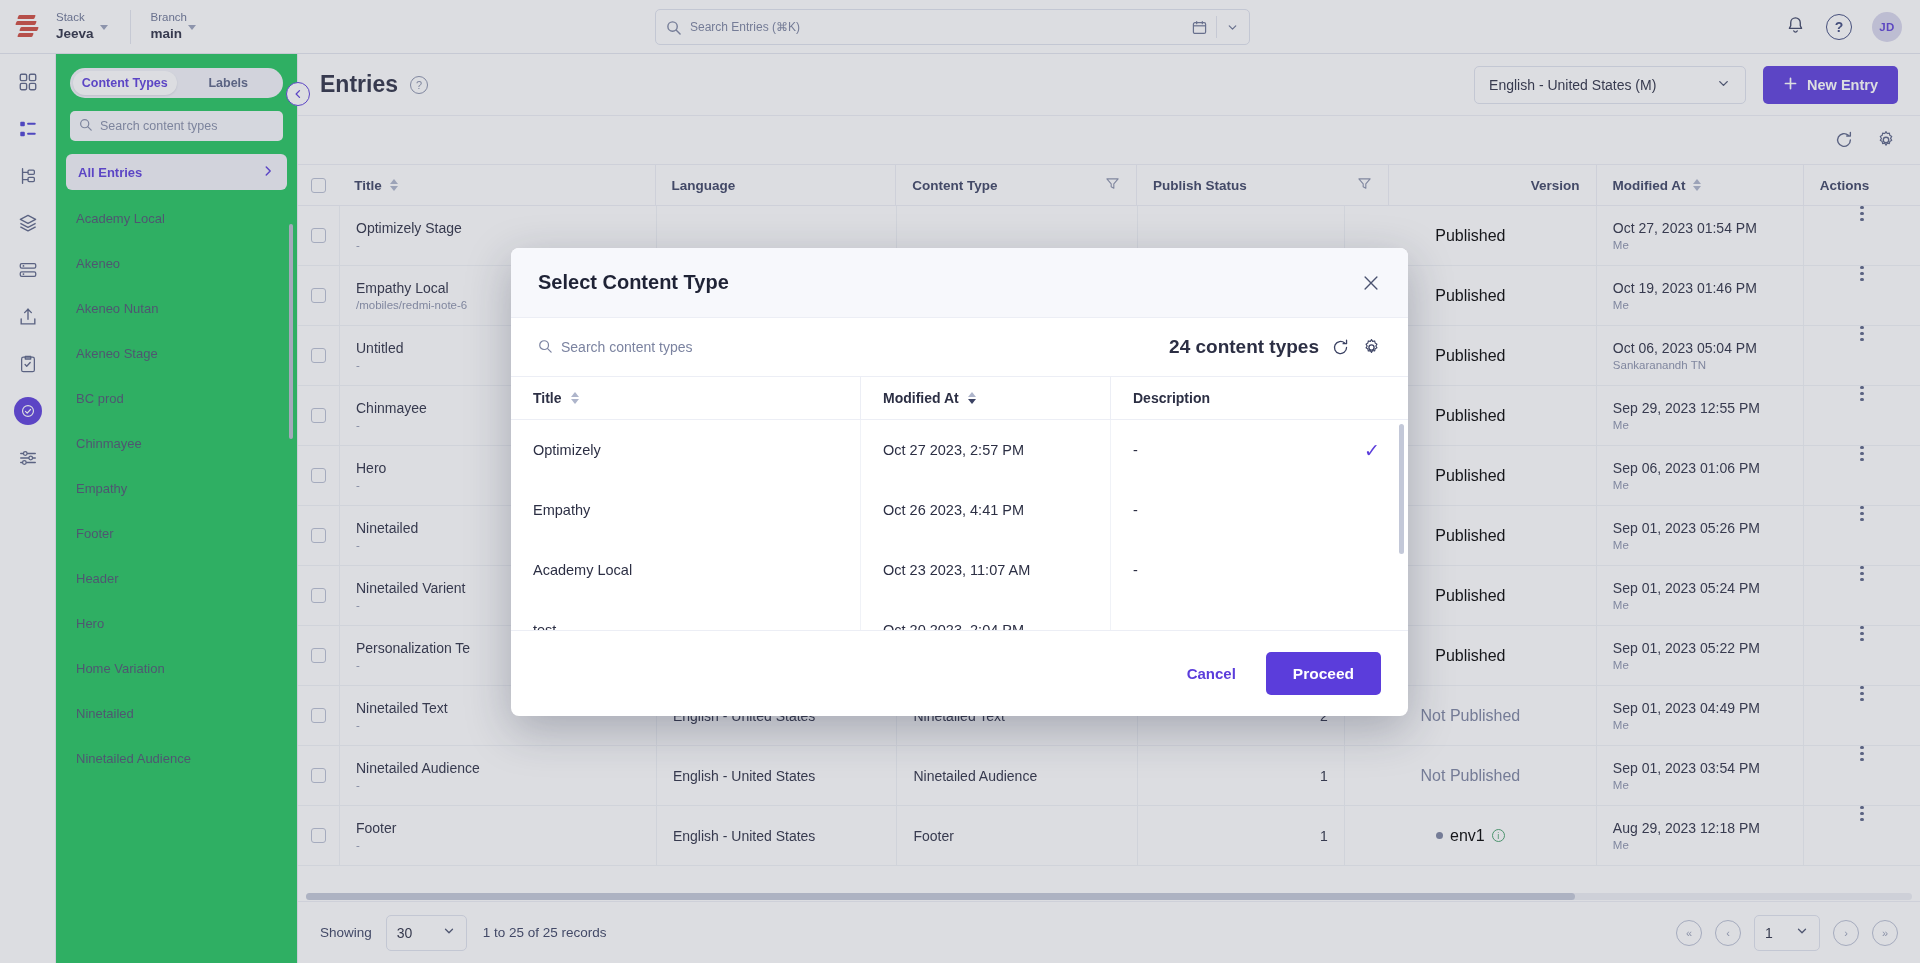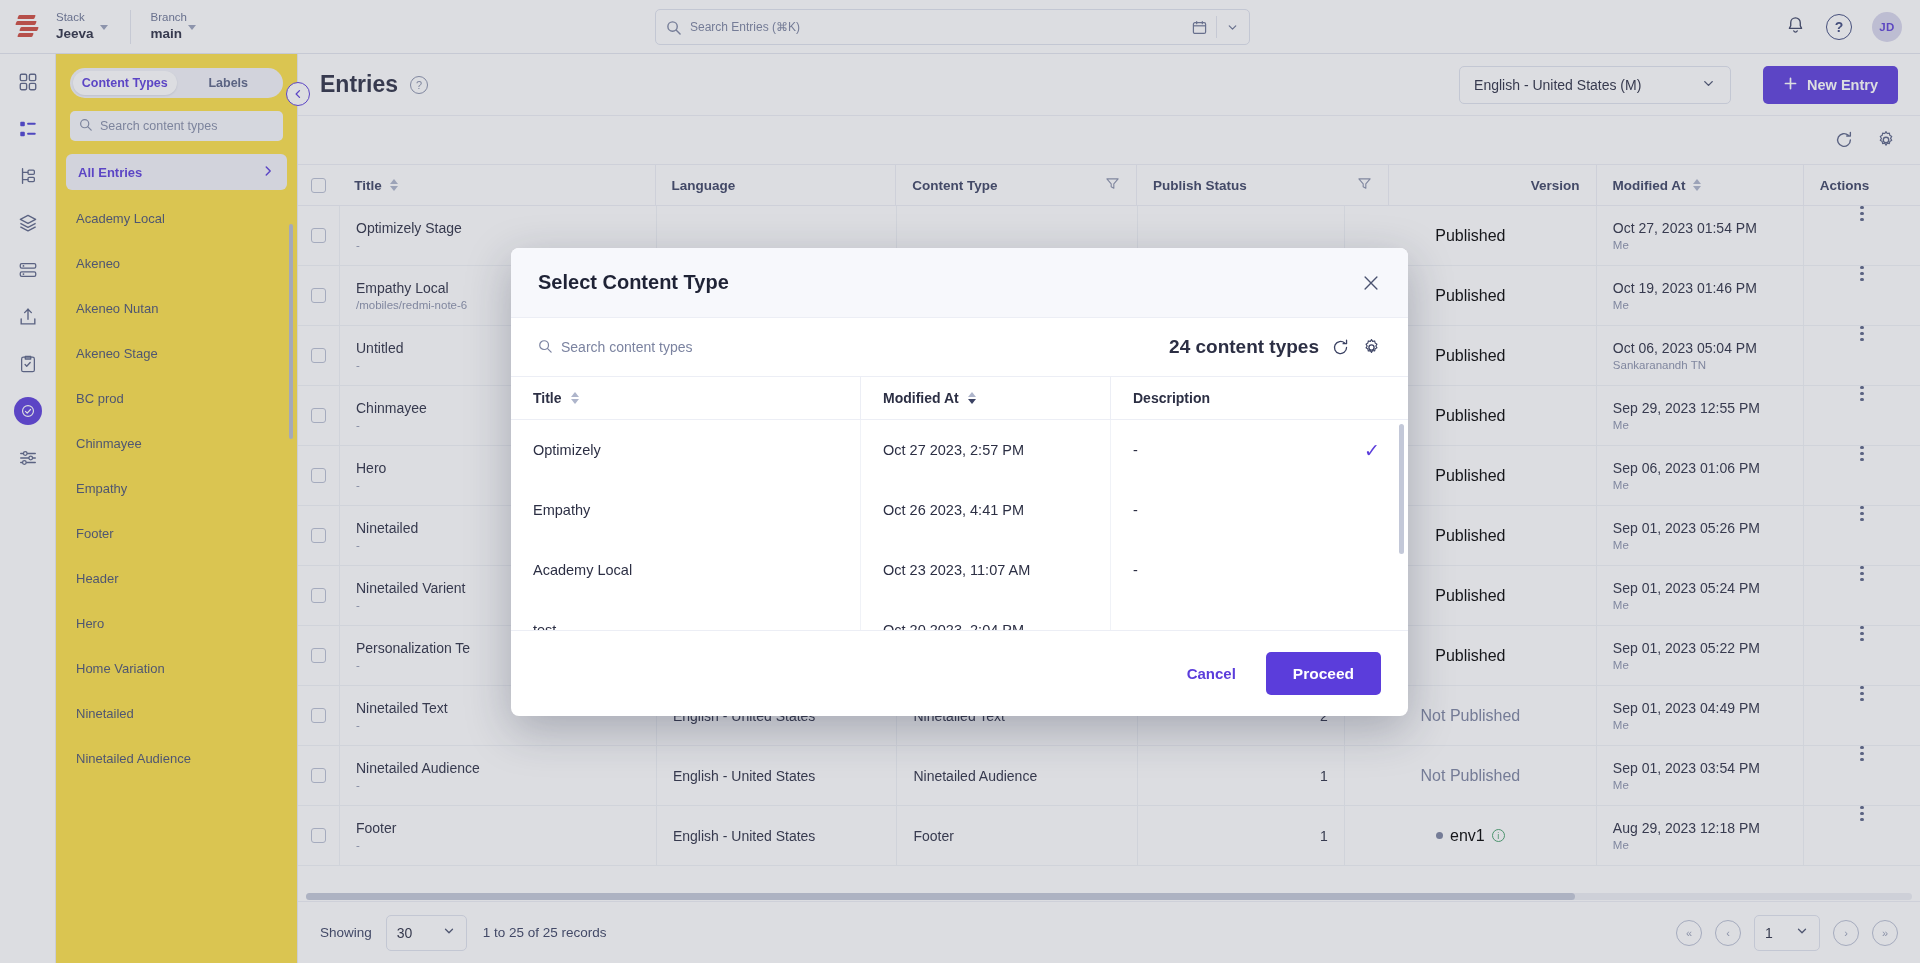--- a/index.html
+++ b/index.html
@@ -59,21 +59,21 @@
     background:#fff; border-right:1px solid #e9ebf3;
     display:flex; flex-direction:column; align-items:center; padding-top:14px; gap:19px; z-index: 9;
   }
   .rail-ic { width:28px;height:28px;display:flex;align-items:center;justify-content:center;color:#5b6casd; color:#5a6386; border-radius:6px;}
   .rail-ic.active { background:#5b3ddb; color:#fff; border-radius:50%; width:28px; height:28px;}
   .rail-ic.blue { color:#4b3fd4; }
 
   
   .ctsidebar {
     position:absolute; left:56px; top:54px; bottom:0; width:242px;
-    background:#fde047; border-right:1px solid #e9ebf3; z-index: 8;
+    background:#22c55e; border-right:1px solid #e9ebf3; z-index: 8;
   }
   .seg {
     margin: 14px 14px 0; height:30px; background:#f2f3f9; border-radius:16px;
     display:flex; align-items:center; padding:3px; position:relative;
   }
   .seg div { flex:1; text-align:center; font-size:12.5px; font-weight:700; color:#5a6386; line-height:24px; border-radius:14px; }
   .seg div.on { background:#fff; color:#5b3ddb; box-shadow:0 1px 2px rgba(40,46,80,.12); }
 
   .ct-search {
     margin: 13px 14px 0; height:30px; background:#f7f8fb; border-radius:5px;
@@ -92,21 +92,21 @@
   
   .main { position:absolute; left:298px; top:54px; right:0; bottom:0; background:#fff; }
   .main-head { height:62px; display:flex; align-items:center; padding:0 22px; border-bottom:1px solid #edeff5;}
   .collapse-btn {
     position:absolute; left:-12px; top:28px; width:24px;height:24px;border-radius:50%;
     background:#fff;border:1.4px solid #5b3ddb;color:#5b3ddb;display:flex;align-items:center;justify-content:center;
     font-size:12px; z-index:11;
   }
   .page-title { font-size:23px; font-weight:700; color:#2c2f44; margin-right:12px;}
   .qmark { width:18px;height:18px;border-radius:50%;border:1.5px solid #8a91ab;color:#8a91ab;font-size:11px;display:flex;align-items:center;justify-content:center;}
-  .head-right { margin-left:auto; display:flex; align-items:flex-start; gap:32px; }
+  .head-right { margin-left:auto; display:flex; align-items:flex-start; gap:17px; }
   .locale-sel {
     width:272px;height:38px;border:1px solid #dfe3ee;border-radius:5px;background:#fff;
     display:flex;align-items:center;justify-content:space-between;padding:0 14px;font-size:14px;color:#2c2f44;
   }
   .btn-primary {
     height:38px; padding:0 20px; background:#5b3ddb; color:#fff; border-radius:5px;
     display:flex;align-items:center;gap:9px;font-size:14.5px;font-weight:700;
   }
   .toolrow { height:48px; display:flex; align-items:center; justify-content:flex-end; gap:22px; padding:0 24px; }
   .tool-ic { color:#5a6386; display:flex; }

